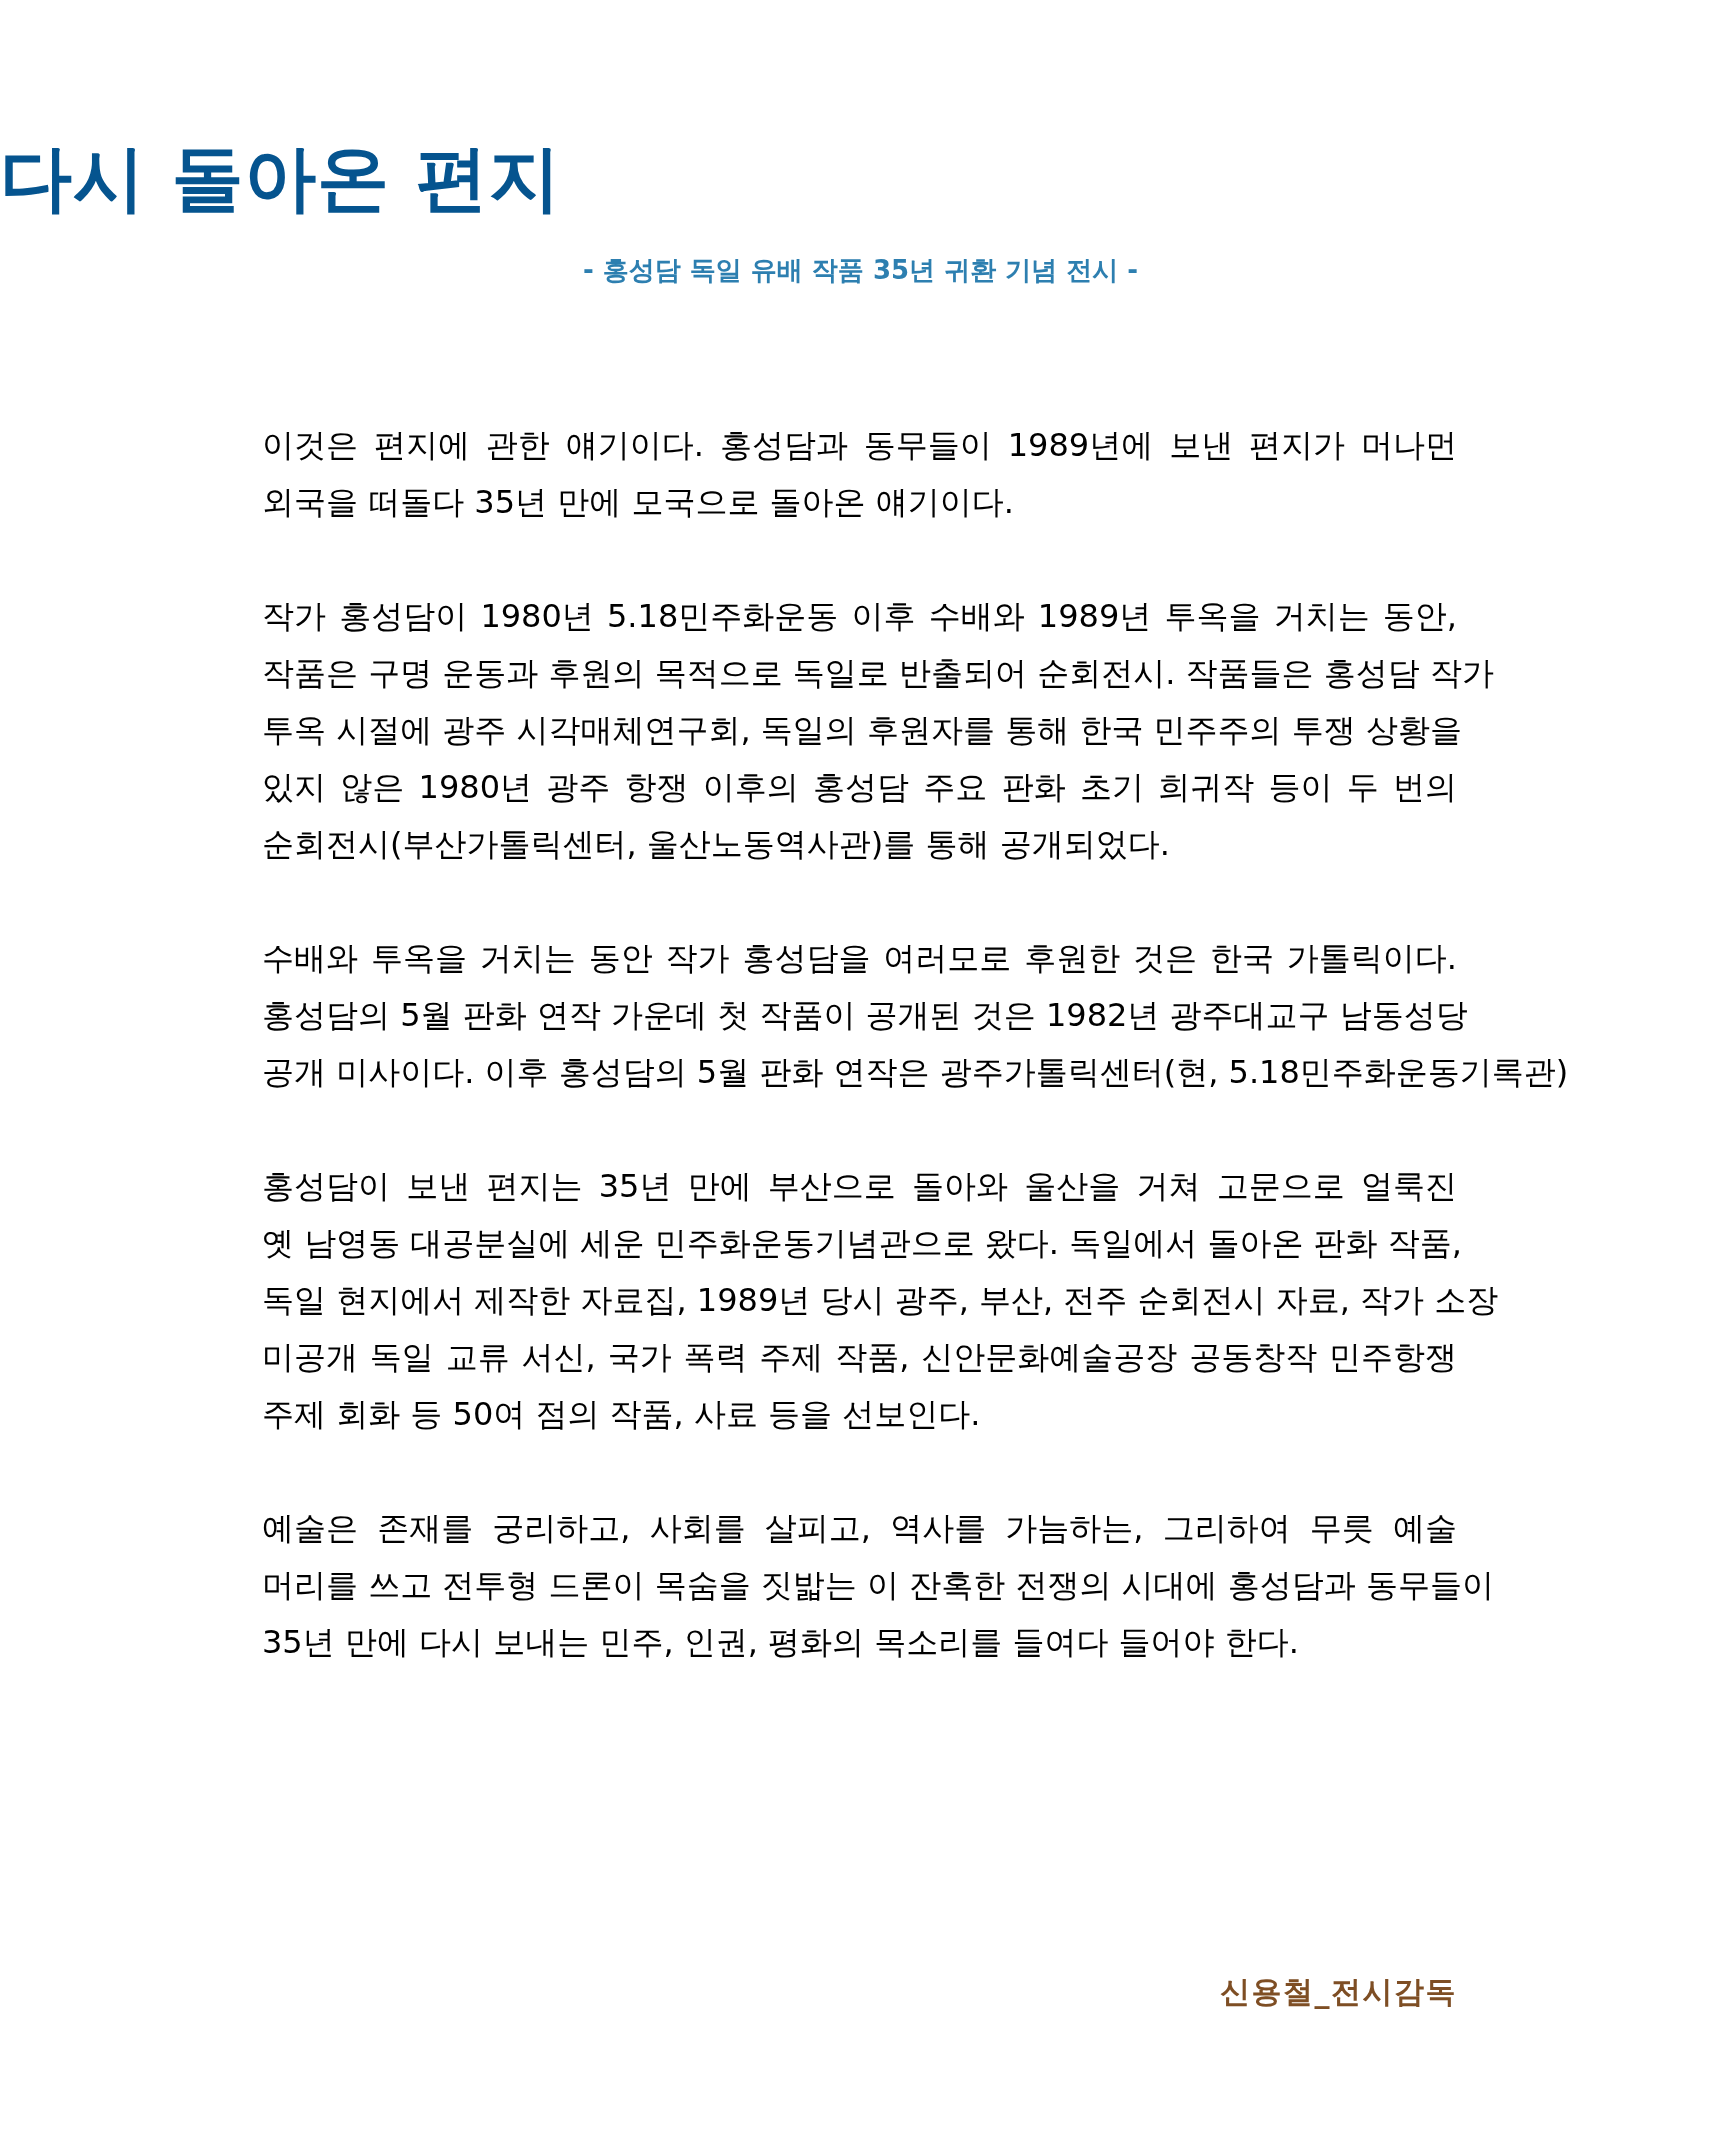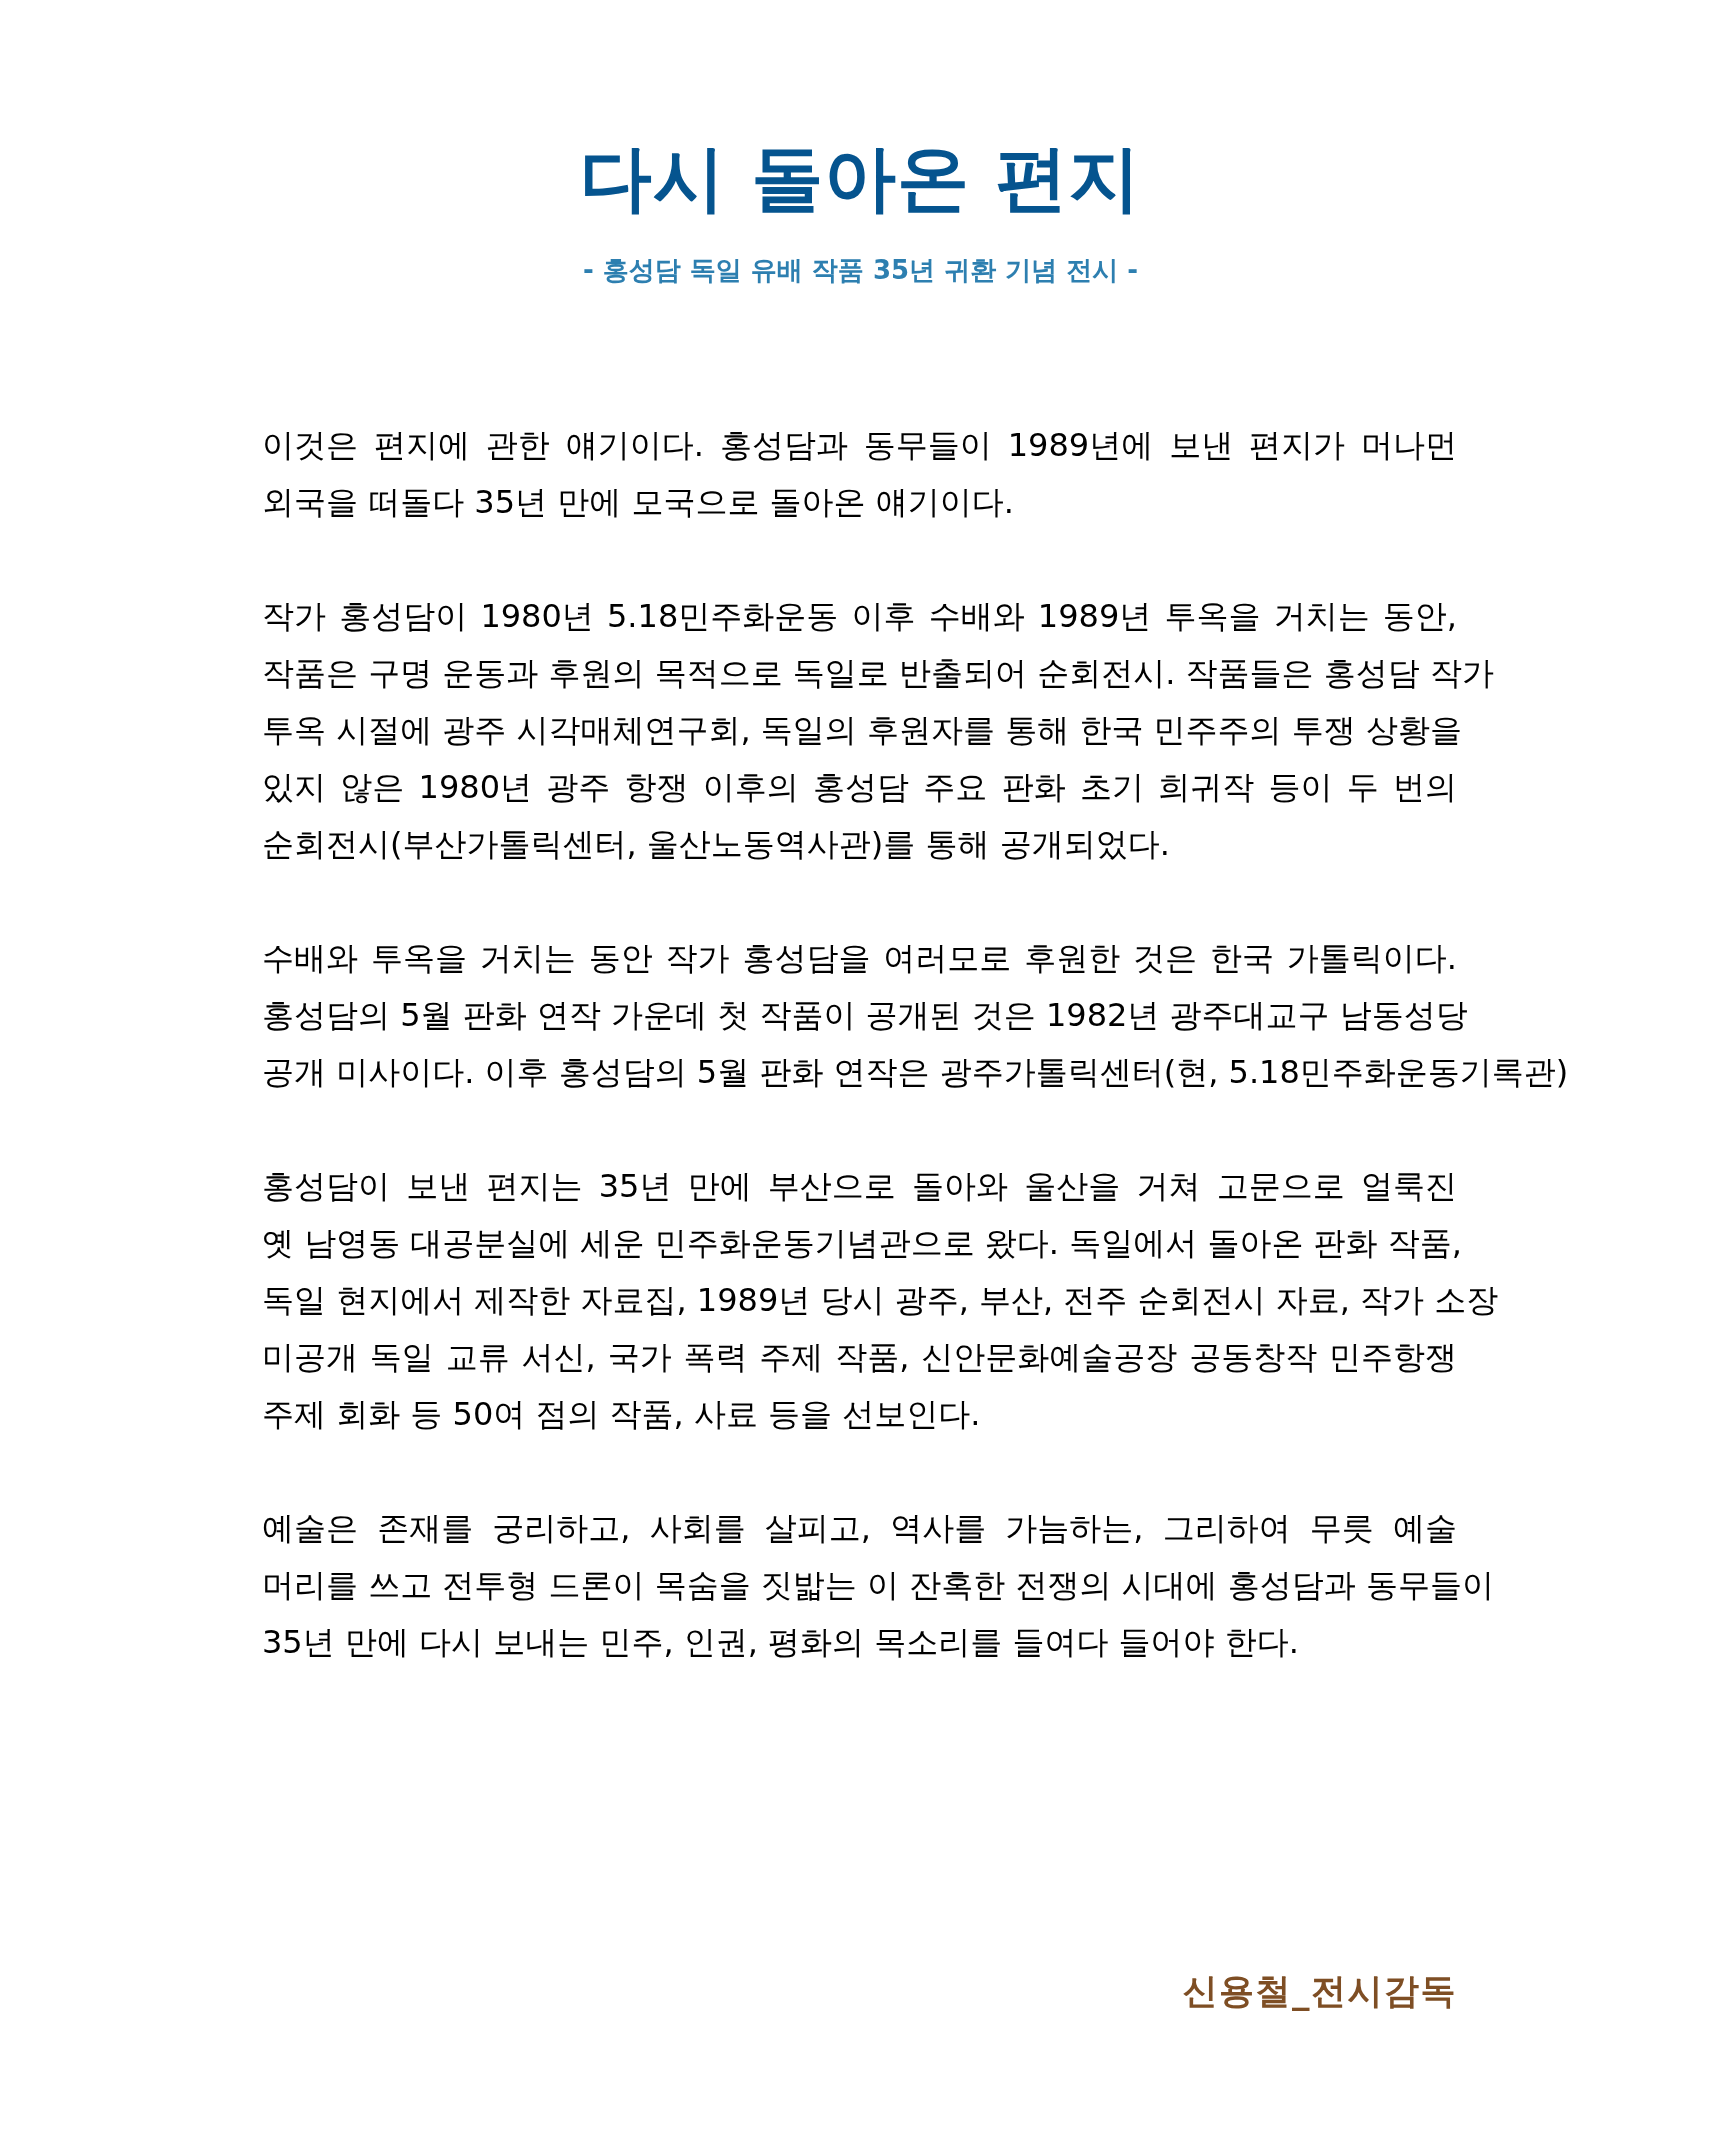--- a/index.html
+++ b/index.html
@@ -19,21 +19,20 @@
       position: absolute;
       left: 0; top: 0;
       width: 1721px;
       height: 2151px;
     }
     .title {
       position: absolute;
       left: 0;
       width: 1721px;
       top: 132px;
-      text-align: center;
       font-size: 72px;
       font-weight: bold;
       line-height: 92px;
       color: #05548f;
       letter-spacing: 0.8px;
       margin: 0;
     }
     .subtitle {
       position: absolute;
       left: 0;
@@ -67,21 +66,21 @@
       white-space: nowrap;
       height: 57px;
     }
     .line.last {
       text-align-last: left;
     }
     .signature {
       position: absolute;
       right: 264px;
       top: 1967px;
-      font-size: 35px;
+      font-size: 30px;
       font-weight: bold;
       line-height: 49px;
       color: #7e4e24;
       letter-spacing: 1.5px;
       margin: 0;
     }
   </style>
 </head>
 <body>
 

